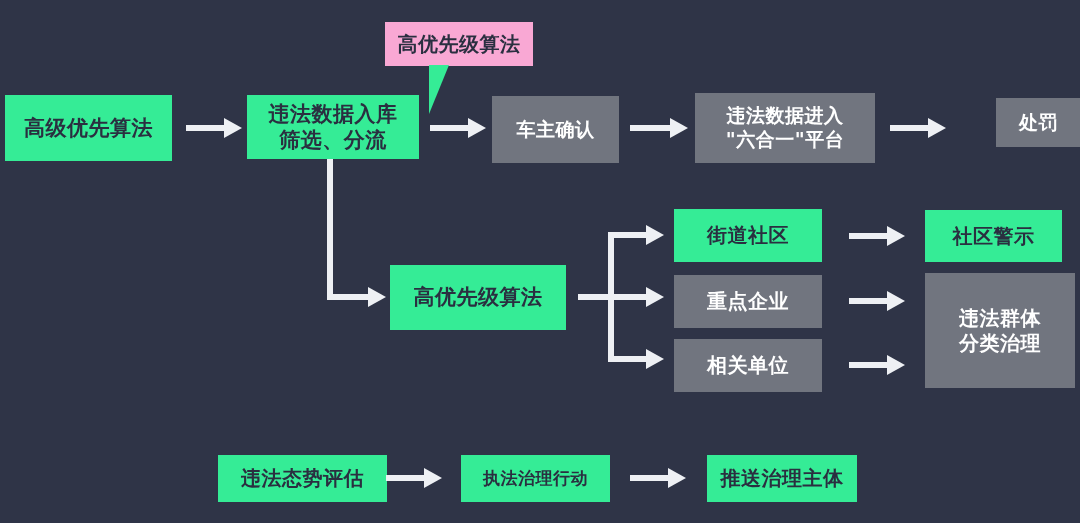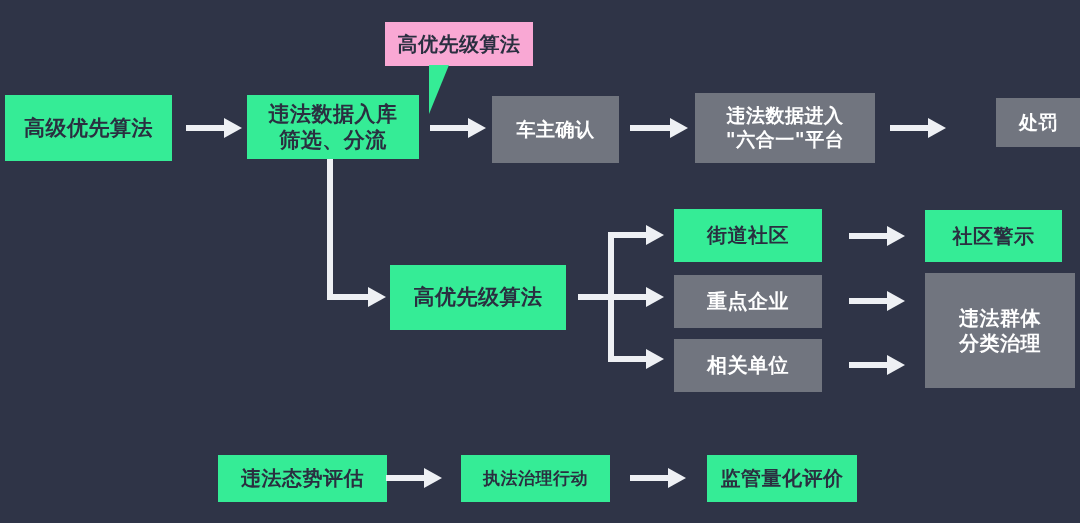--- a/index.html
+++ b/index.html
@@ -182,15 +182,15 @@
     <div class="head" style="left:38px;"></div>
   </div>
 
   <div class="node green" style="left:461px; top:455px; width:149px; height:47px; font-size:17px;">执法治理行动</div>
 
   <div class="arrow-h" style="left:630px; top:478px; width:58px;">
     <div class="shaft" style="width:40px;"></div>
     <div class="head" style="left:38px;"></div>
   </div>
 
-  <div class="node green" style="left:707px; top:455px; width:150px; height:47px; font-size:20px;">监管量化评价</div>
+  <div class="node green" style="left:707px; top:455px; width:150px; height:47px; font-size:20px;">推送治理主体</div>
 
 </div>
 
 </body></html>

